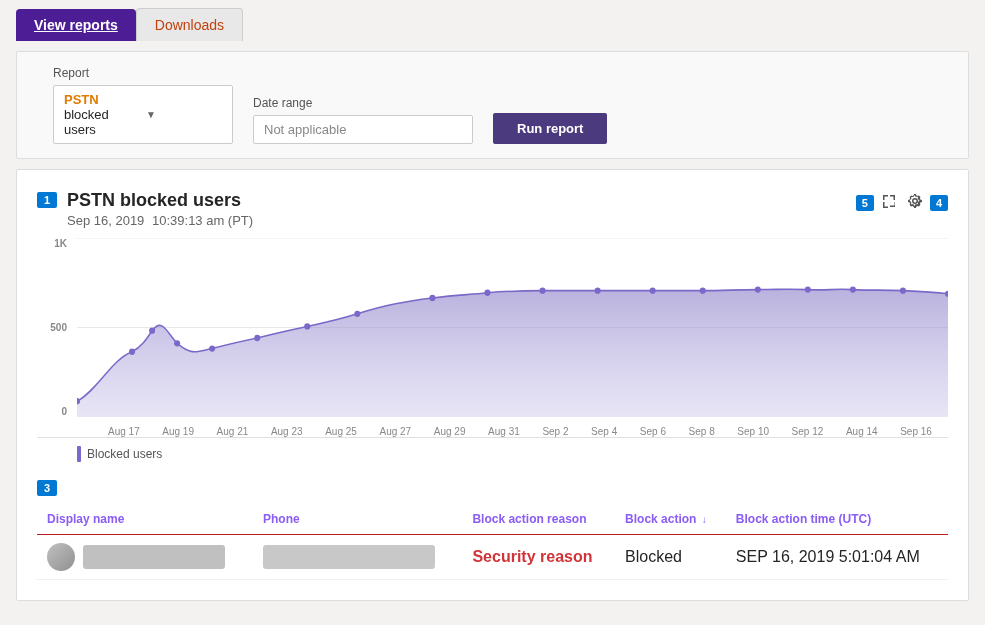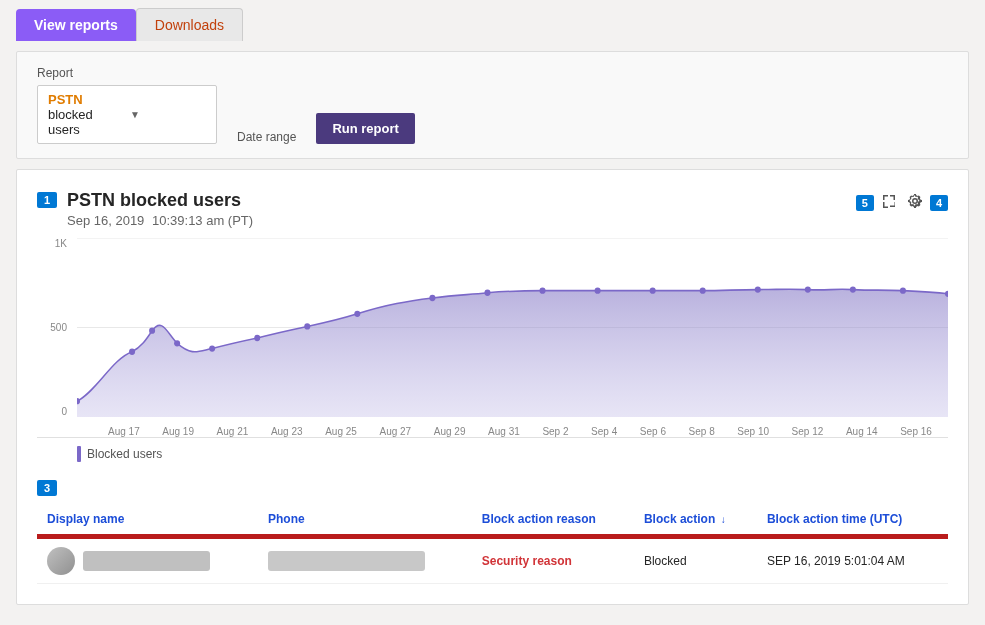--- a/index.html
+++ b/index.html
@@ -23,43 +23,45 @@
     .tab {
       padding: 8px 18px;
       cursor: pointer;
       border-radius: 4px 4px 0 0;
       font-size: 14px;
       background: transparent;
       border: none;
       color: #444;
     }
     .tab.active {
-      background: #8b5cf6;
+      background: #4c1d95;
       color: #fff;
       font-weight: 600;
+      text-decoration: underline;
     }
     .tab.inactive {
       background: #e8e8e8;
       color: #c2410c;
       border: 1px solid #ccc;
       border-bottom: none;
     }
 
     
     .filter-bar {
       background: #f9f9f9;
       border: 1px solid #ddd;
       margin: 10px 16px;
       padding: 14px 20px;
       border-radius: 2px;
     }
     .filter-row {
       display: flex;
       align-items: flex-end;
       gap: 20px;
+      margin-left: 16px;
     }
     .filter-group {
       display: flex;
       flex-direction: column;
       gap: 5px;
     }
     .filter-label {
       font-size: 12px;
       color: #555;
       font-weight: 500;
@@ -94,21 +96,21 @@
       padding: 6px 10px;
       min-width: 220px;
       border-radius: 2px;
       font-size: 13px;
       color: #888;
     }
     .run-btn {
       background: #4b3a7e;
       color: #fff;
       border: none;
-      padding: 8px 16px;
+      padding: 8px 24px;
       font-size: 13px;
       font-weight: 600;
       border-radius: 2px;
       cursor: pointer;
     }
 
     
     .report-card {
       background: #fff;
       margin: 10px 16px;
@@ -189,20 +191,21 @@
       display: flex;
       flex-direction: column;
       justify-content: space-between;
       padding-bottom: 20px;
     }
     .chart-y-label {
       font-size: 10px;
       color: #888;
       text-align: right;
       width: 30px;
+      font-weight: bold;
     }
     .chart-svg-area {
       position: absolute;
       left: 40px;
       right: 0;
       top: 0;
       bottom: 20px;
     }
     .chart-x-labels {
       position: absolute;
@@ -245,27 +248,27 @@
     }
 
     
     .data-table {
       width: 100%;
       border-collapse: collapse;
     }
     .data-table th {
       font-size: 12px;
       font-weight: 600;
-      color: #1d4ed8;
+      color: #8b5cf6;
       text-align: left;
       padding: 8px 10px;
-      border-bottom: 5px solid #b91c1c;
+      border-bottom: 1px solid #b91c1c;
     }
     .data-table td {
-      font-size: 12px;
+      font-size: 16px;
       color: #252525;
       padding: 8px 10px;
       border-bottom: 1px solid #f0f0f0;
     }
     .sort-icon {
       display: inline;
       font-size: 10px;
       margin-left: 2px;
     }
     .blurred-text {
@@ -306,20 +309,23 @@
       <label class="filter-label">Report</label>
       <div class="filter-select">
         <span>
           <span class="pstn-highlight">PSTN</span><span> blocked users</span>
         </span>
         <span class="chevron">▼</span>
       </div>
     </div>
     <div class="filter-group">
       <label class="filter-label">Date range</label>
+      <div class="filter-input">
+        <span style="color:#888;">Not applicable</span>
+      </div>
     </div>
     <button class="run-btn">Run report</button>
   </div>
 </div>
 
 <div class="report-card">
 
   <div class="report-header">
     <div class="report-title-block">
       <span class="badge-blue">1</span>

